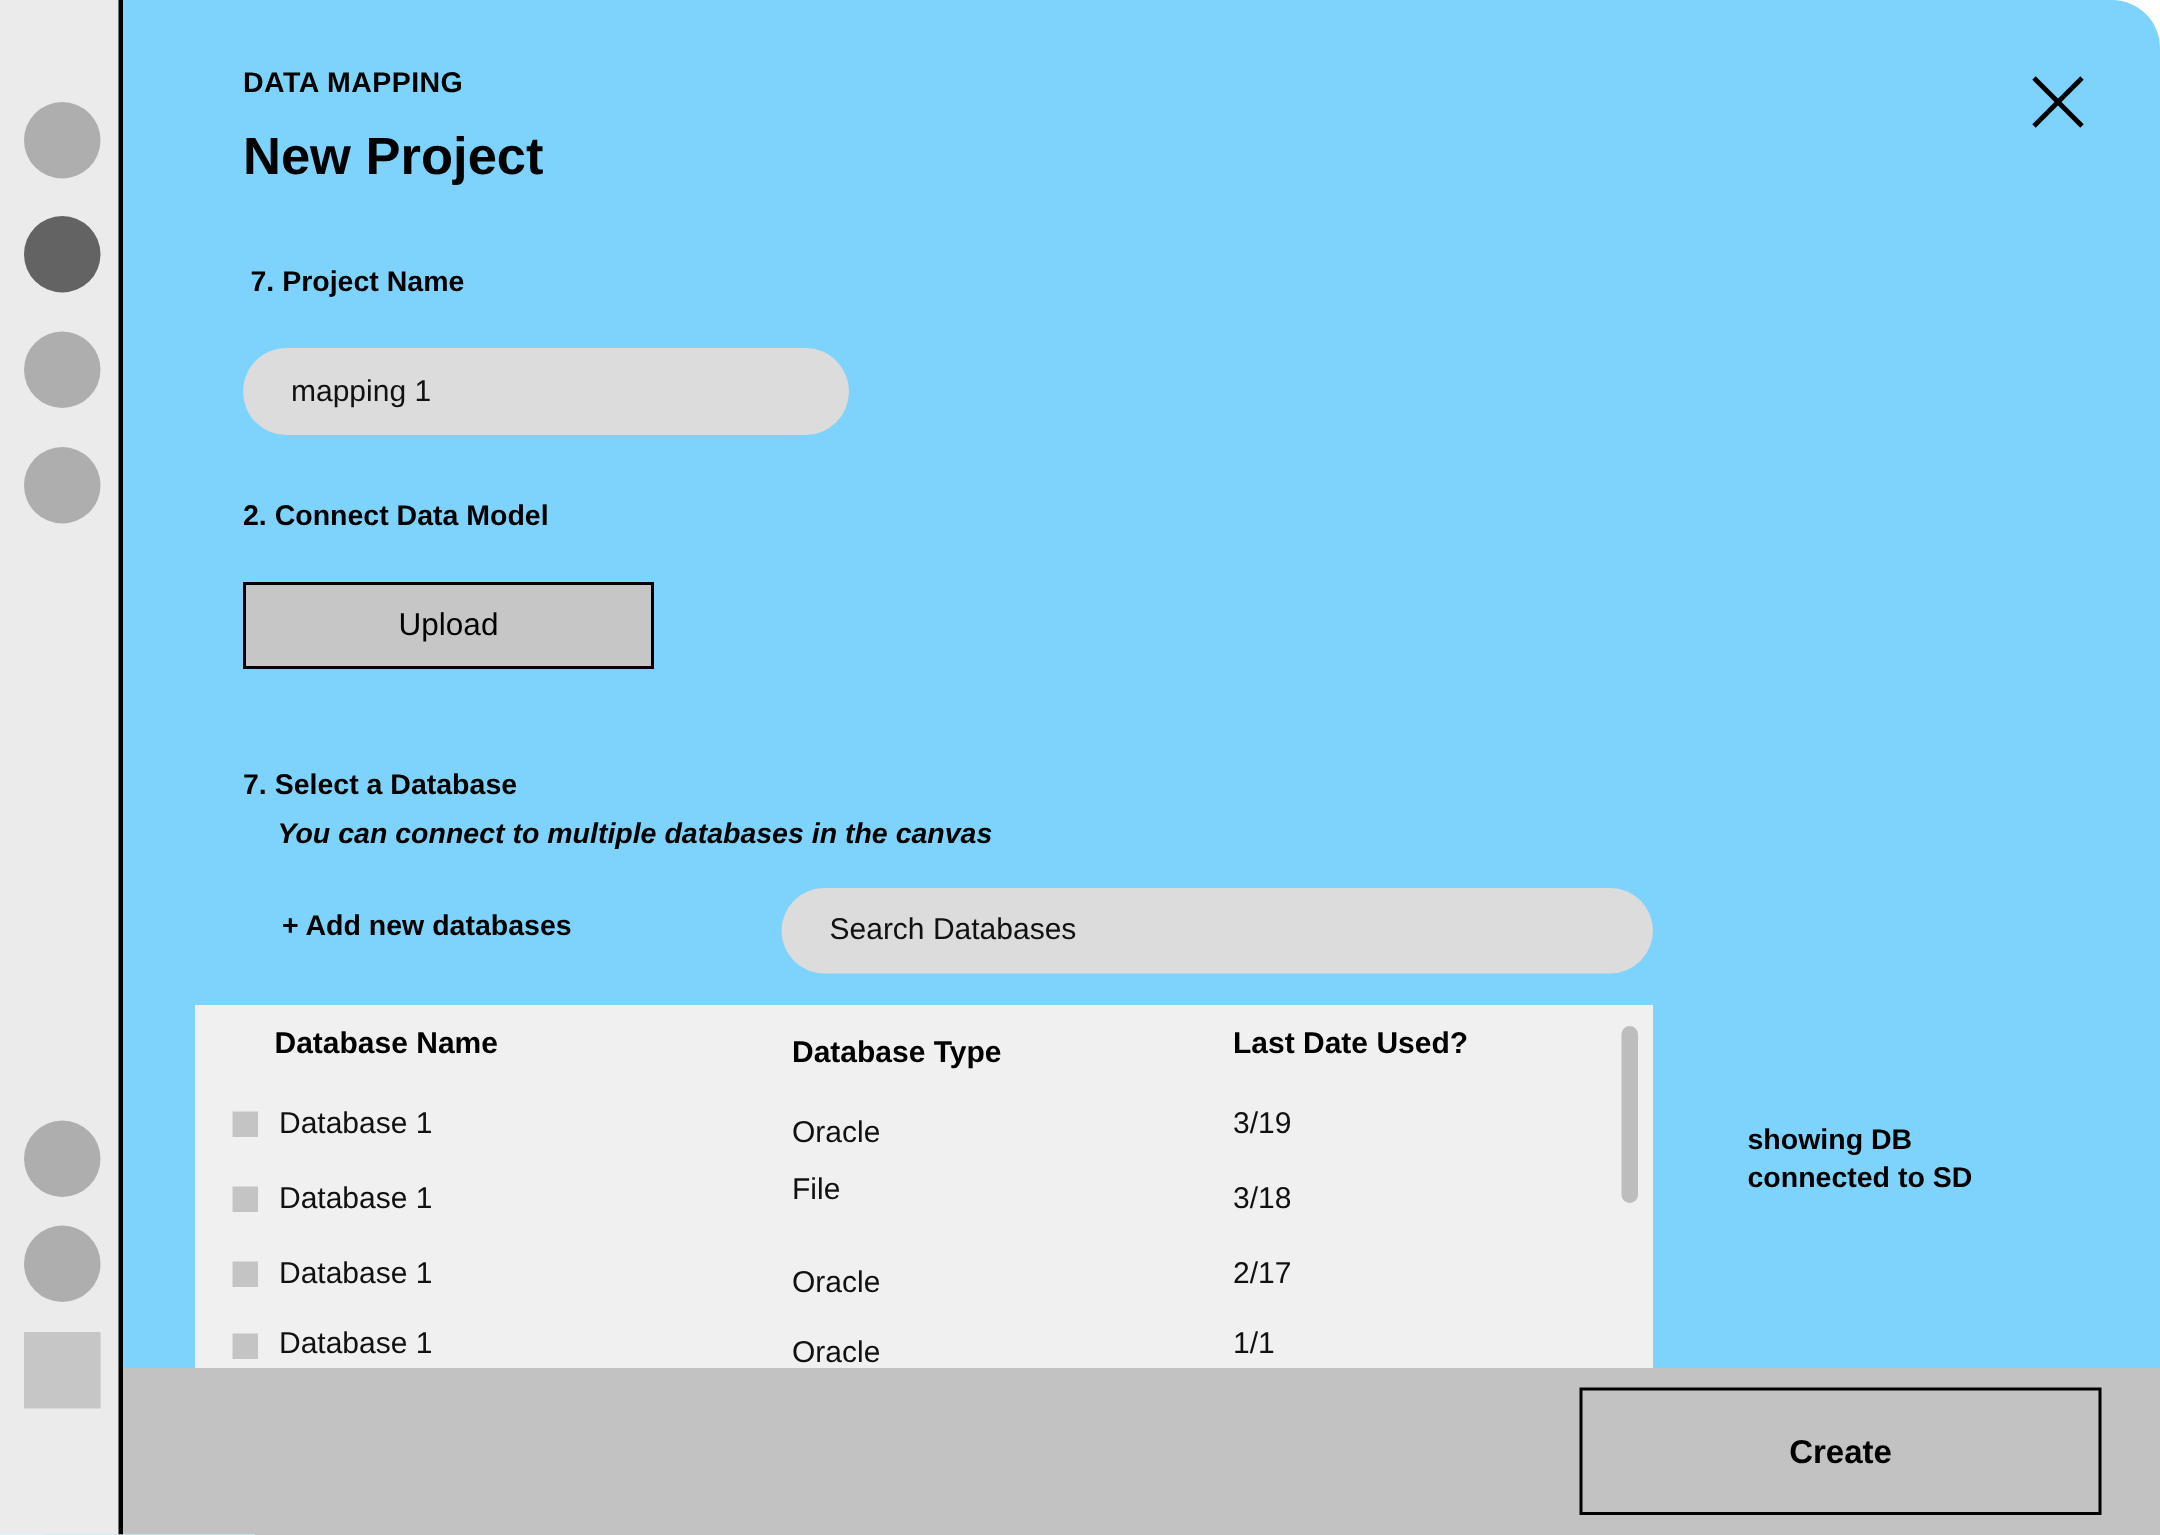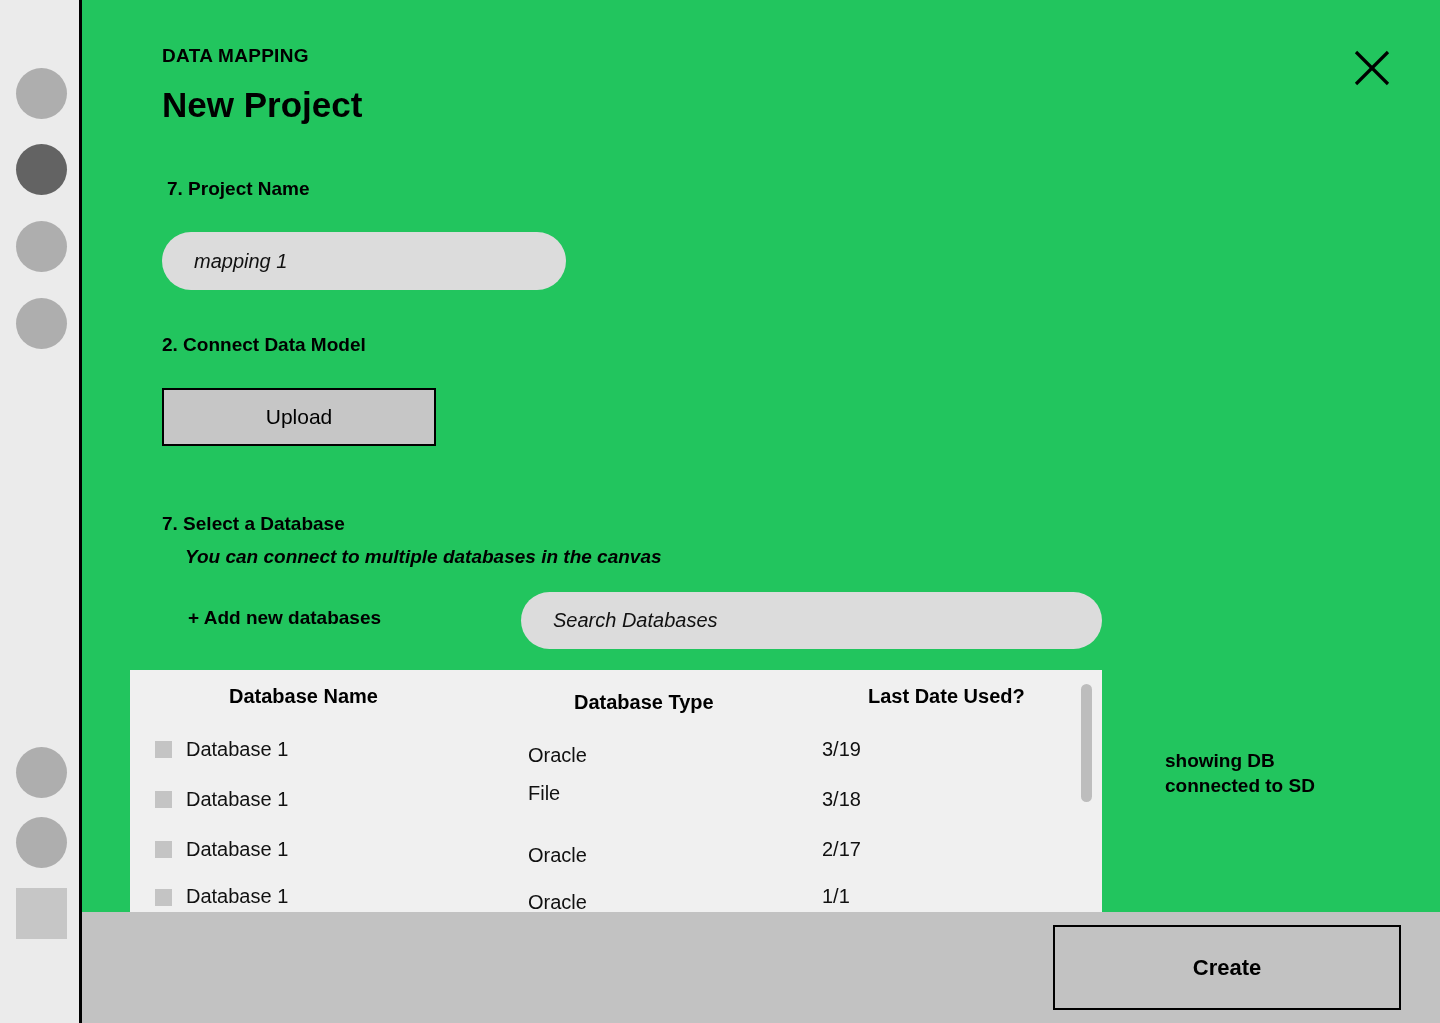--- a/index.html
+++ b/index.html
@@ -2,21 +2,21 @@
 <html><head>
 <meta charset="utf-8">
 <style>
   * { box-sizing: border-box; margin: 0; padding: 0; }
   html, body {
     width: 1440px; height: 1023px;
     background: #ffffff;
     font-family: "Liberation Sans", sans-serif;
     overflow: hidden;
   }
-  #root { position: relative; width: 1440px; height: 1023px; background: #22c55e; }
+  #root { position: relative; width: 1440px; height: 1023px; background: #7dd3fc; border-radius: 32px; }
 
   
   .rail {
     position: absolute; left: 0; top: 0;
     width: 82px; height: 1023px;
     background: #ebebeb;
     border-right: 3px solid #000;
   }
   .rail-dot {
     position: absolute; left: 16px;
@@ -52,21 +52,20 @@
     position: absolute;
     font-size: 19px; font-weight: bold; color: #000;
   }
   .pill-input {
     position: absolute;
     background: #dcdcdc;
     border-radius: 34px;
     display: flex; align-items: center;
     font-size: 20px; color: #111;
     cursor: text;
-    font-style: italic;
   }
   .pill-input .val { padding-left: 32px; }
 
   
   .upload-btn {
     position: absolute; left: 162px; top: 388px;
     width: 274px; height: 58px;
     background: #c6c6c6;
     border: 2px solid #000;
     display: flex; align-items: center; justify-content: center;
@@ -87,21 +86,21 @@
 
   
   .table-wrap {
     position: absolute; left: 130px; top: 670px;
     width: 972px; height: 245px;
     background: #f0f0f0;
     overflow: hidden;
   }
   .th {
     position: absolute;
-    font-size: 20px; font-weight: bold; color: #000; white-space: nowrap; margin-left: 46px;
+    font-size: 20px; font-weight: bold; color: #000; white-space: nowrap;
   }
   .cell {
     position: absolute;
     font-size: 20px; color: #111; white-space: nowrap;
   }
   .row-check {
     position: absolute;
     width: 17px; height: 17px;
     background: #c4c4c4;
     cursor: pointer;

